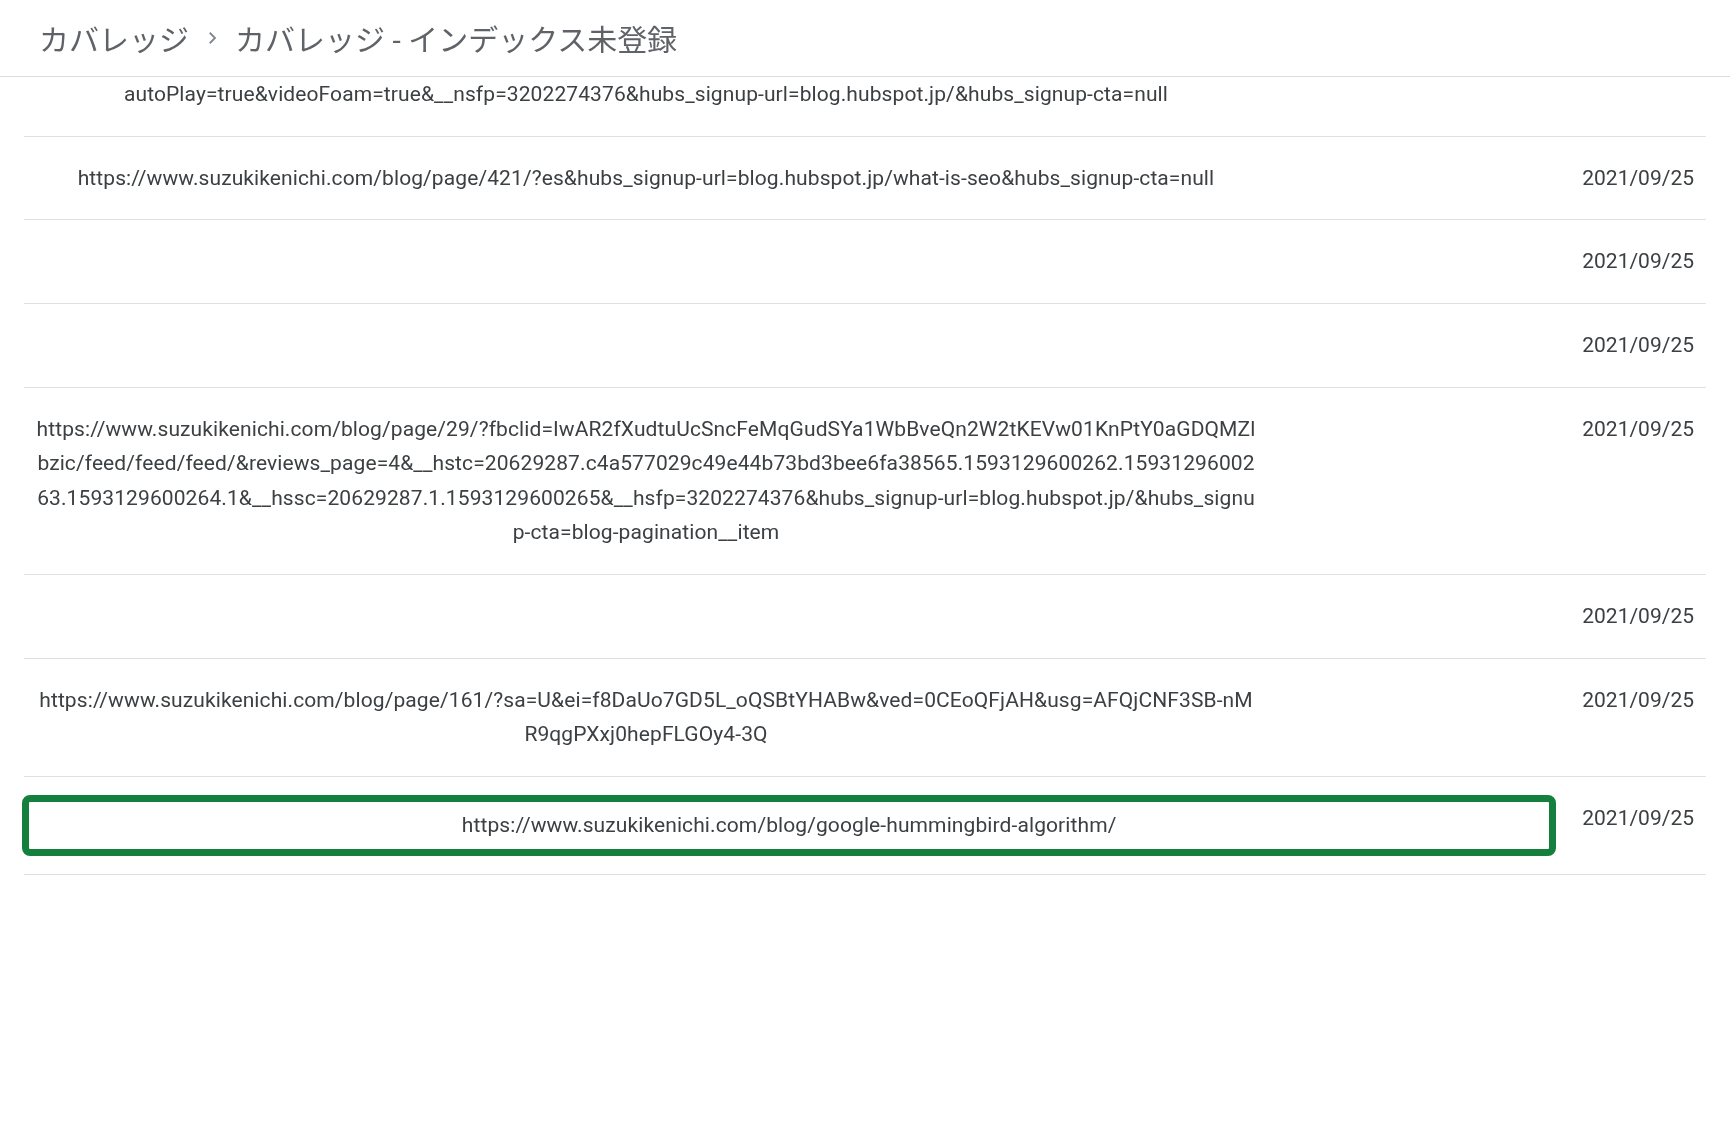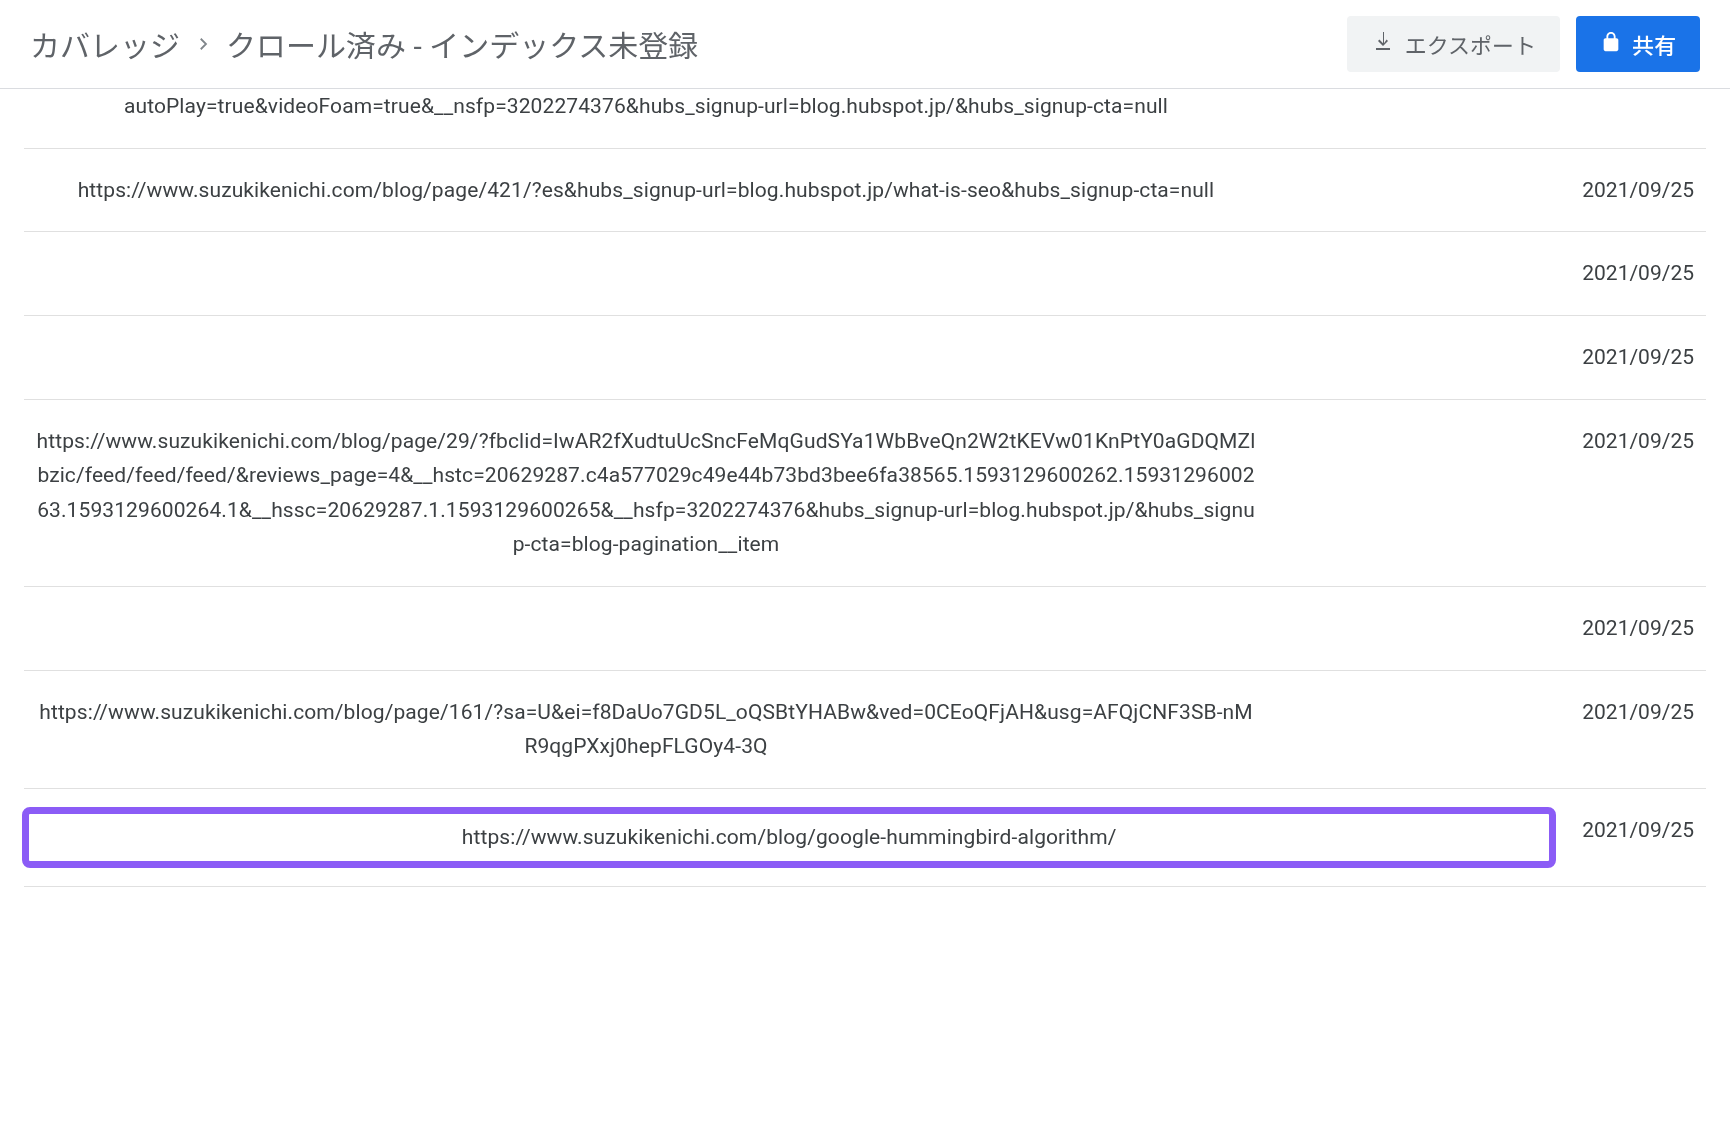--- a/index.html
+++ b/index.html
@@ -6,21 +6,21 @@
   body {
     font-family: Roboto, "Noto Sans JP", Arial, "Hiragino Kaku Gothic ProN", Meiryo, sans-serif;
     background: #fff;
     color: #3c4043;
     width: 1730px;
   }
   .header {
     display: flex;
     align-items: center;
     justify-content: space-between;
-    padding: 16px 30px;
+    padding: 16px 39px;
     border-bottom: 1px solid #dadce0;
     background: #fff;
   }
   .breadcrumb {
     display: flex;
     align-items: center;
     gap: 14px;
     font-size: 30px;
     color: #5f6368;
     font-weight: 400;
@@ -71,58 +71,40 @@
     letter-spacing: 0.1px;
   }
   .row .date {
     flex: 0 0 auto;
     margin-left: auto;
     padding-left: 40px;
     white-space: nowrap;
     color: #3c4043;
   }
   .row.highlighted .url {
-    border: 7px solid #8b5cf6;
+    border: 7px solid #15803d;
     border-radius: 8px;
     padding: 6px 14px;
     margin: -6px -14px;
     display: inline-block;
     max-width: none;
   }
 </style>
 </head>
 <body>
 
 <div class="header">
   <div class="breadcrumb">
     <span>カバレッジ</span>
     <span class="chevron">
       <svg class="icon-svg" width="18" height="28" viewBox="0 0 24 24" fill="none" stroke="#80868b" stroke-width="2.4">
           <polyline points="9 5 16 12 9 19"></polyline>
         </svg>
     </span>
-    <span>クロール済み - インデックス未登録</span>
-  </div>
-  <div class="actions">
-    <button class="btn btn-export">
-      <span>
-        <svg class="icon-svg" width="24" height="24" viewBox="0 0 24 24" fill="#5f6368">
-            <path d="M5 20h14v-2H5v2zM12 2L12 13.17l-3.59-3.58L7 11l5 5 5-5-1.41-1.41L13 13.17V2h-1z"></path>
-          </svg>
-      </span>
-      <span>エクスポート</span>
-    </button>
-    <button class="btn btn-share">
-      <span>
-        <svg class="icon-svg" width="22" height="22" viewBox="0 0 24 24" fill="#fff">
-            <path d="M18 8h-1V6c0-2.76-2.24-5-5-5S7 3.24 7 6v2H6c-1.1 0-2 .9-2 2v10c0 1.1.9 2 2 2h12c1.1 0 2-.9 2-2V10c0-1.1-.9-2-2-2zM9 6c0-1.66 1.34-3 3-3s3 1.34 3 3v2H9V6z"></path>
-          </svg>
-      </span>
-      <span>共有</span>
-    </button>
+    <span>カバレッジ - インデックス未登録</span>
   </div>
 </div>
 
 <div class="content" id="rows-container">
     <div class="row cut-top">
       <div class="url">autoPlay=true&amp;videoFoam=true&amp;__nsfp=3202274376&amp;hubs_signup-url=blog.hubspot.jp/&amp;hubs_signup-cta=null</div>
       <div class="date"></div>
     </div>
     <div class="row">
       <div class="url">https://www.suzukikenichi.com/blog/page/421/?es&amp;hubs_signup-url=blog.hubspot.jp/what-is-seo&amp;hubs_signup-cta=null</div>

